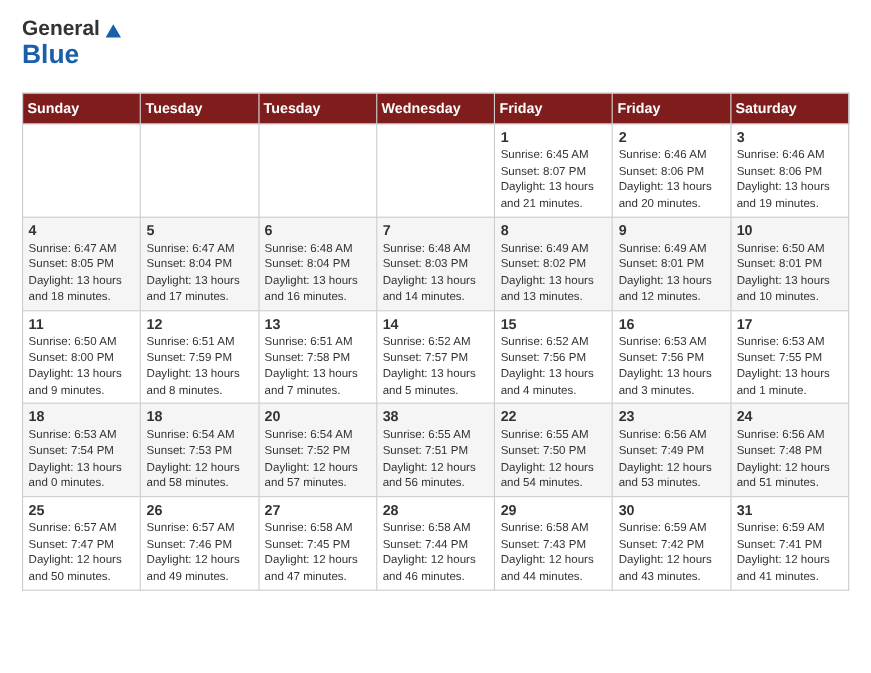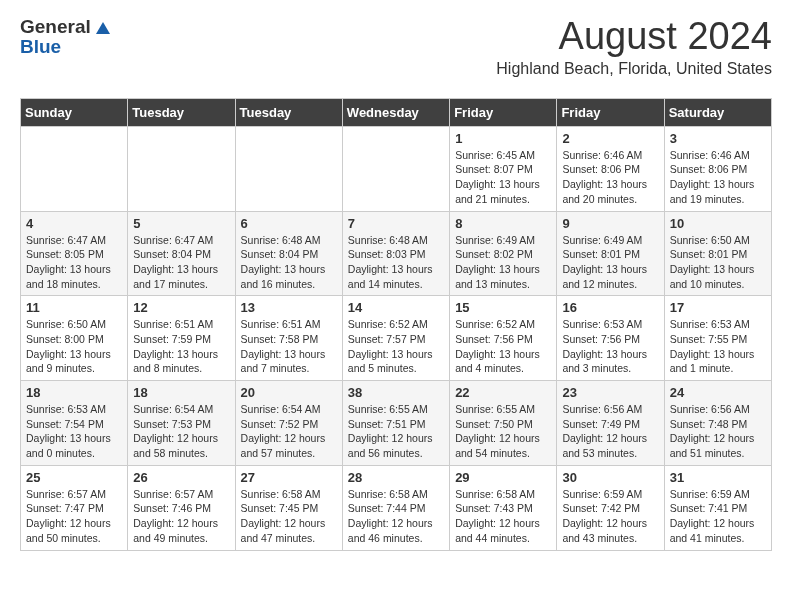--- a/index.html
+++ b/index.html
@@ -39,21 +39,21 @@
       font-size: 16px;
       color: #333;
       margin-top: 2px;
     }
     .calendar {
       width: 100%;
       border-collapse: collapse;
       margin-top: 8px;
     }
     .calendar thead tr th {
-      background: #404040;
+      background: #7f1d1d;
       color: #fff;
       font-size: 13px;
       font-weight: bold;
       padding: 6px 4px;
       text-align: left;
       border: 1px solid #ccc;
       margin-left: 24px;
     }
     .calendar tbody tr td {
       vertical-align: top;
@@ -88,25 +88,21 @@
 <body>
 
 <div class="header">
   <div class="logo">
     <div class="logo-row">
       <span style="font-size:19px;font-weight:bold;color:#333;">General</span>
       <div style="display:inline-block;margin-left:3px;margin-top:2px;">
         <div style="width:0;height:0;border-left:7px solid transparent;border-right:7px solid transparent;border-bottom:12px solid #1a5fa8;"></div>
       </div>
     </div>
-    <span style="font-size:19px;font-weight:bold;color:#1a5fa8;margin-top:-2px;">Blue</span>
-  </div>
-  <div class="title-block">
-    <div class="main-title">August 2024</div>
-    <div class="sub-title">Highland Beach, Florida, United States</div>
+    <span style="font-size:24px;font-weight:bold;color:#1a5fa8;margin-top:-2px;">Blue</span>
   </div>
 </div>
 
 <table class="calendar">
   <thead>
     <tr>
     <th>Sunday</th>
         <th>Tuesday</th>
         <th>Tuesday</th>
         <th>Wednesday</th>

